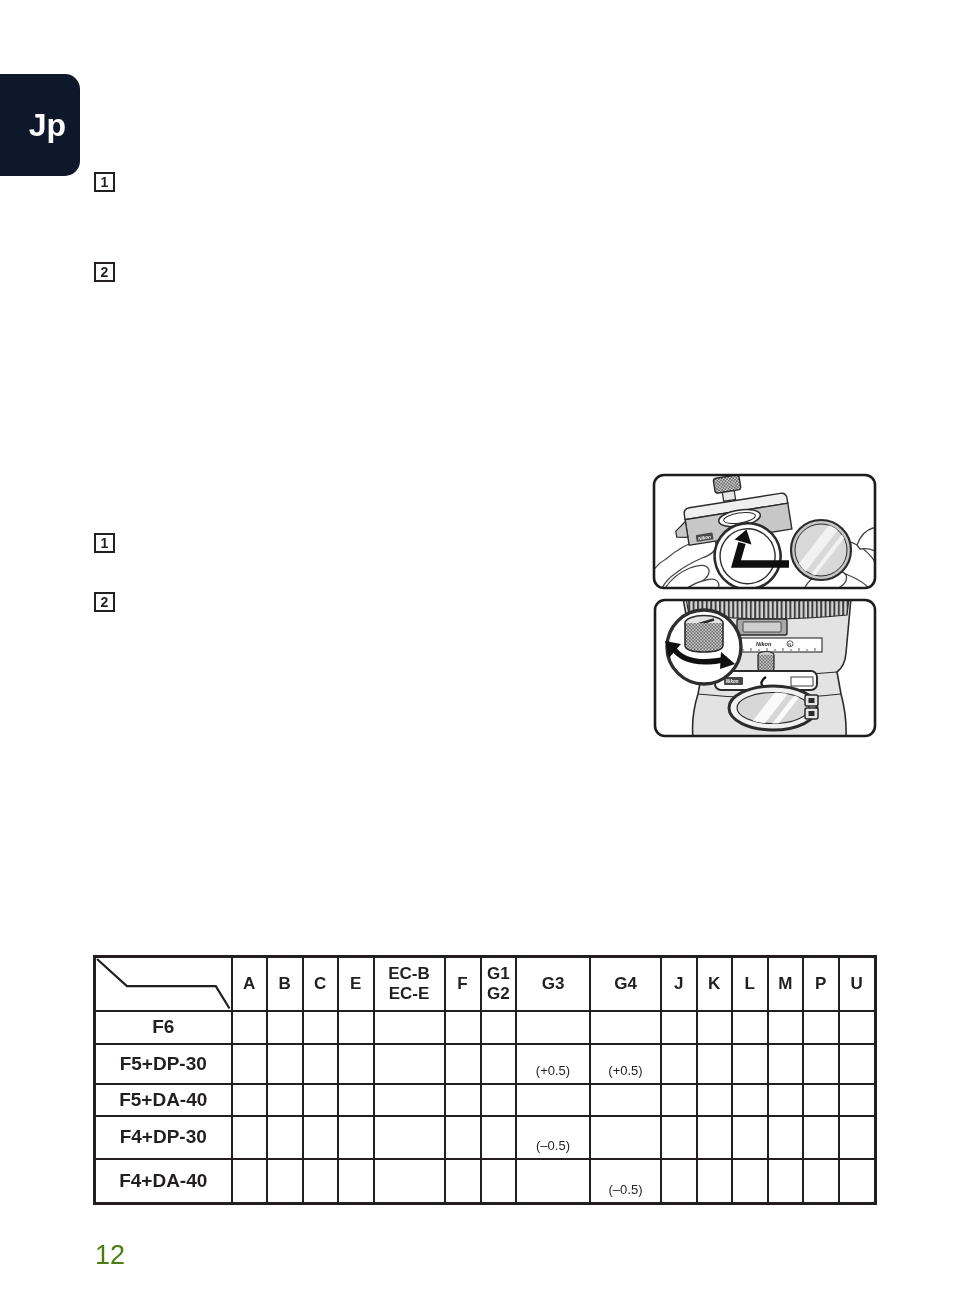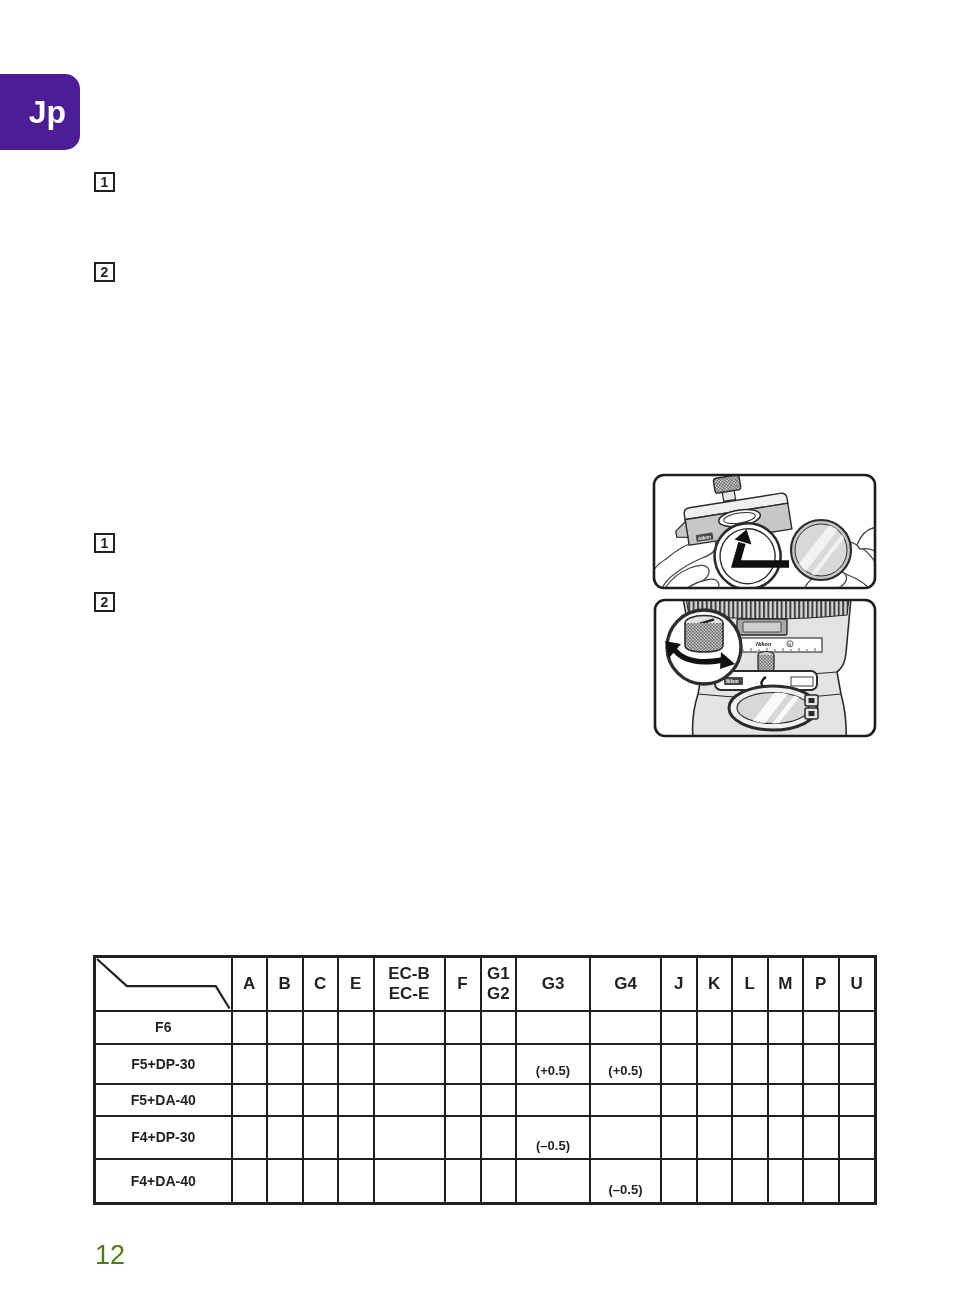--- a/index.html
+++ b/index.html
@@ -8,22 +8,22 @@
     width: 954px;
     height: 1311px;
     background: #ffffff;
     overflow: hidden;
     font-family: "Liberation Sans", sans-serif;
     color: #231f20;
   }
   .jp-tab {
     position: absolute;
     left: 0; top: 74px;
-    width: 80px; height: 76px;
-    background: #4c1d95;
+    width: 80px; height: 102px;
+    background: #0f172a;
     border-radius: 0 15px 15px 0;
     color: #ffffff;
     font-size: 32px;
     font-weight: bold;
     display: flex;
     align-items: center;
     justify-content: flex-end;
     padding-right: 14px;
     box-sizing: border-box;
     padding-left: 36px;
@@ -65,28 +65,28 @@
     color: #231f20;
     overflow: hidden;
   }
   .comp thead th {
     font-size: 17px;
     font-weight: bold;
     white-space: pre-line;
     line-height: 1.15;
   }
   .comp tbody th {
-    font-size: 14px;
+    font-size: 19px;
     font-weight: bold;
   }
   .comp td.val {
     vertical-align: bottom;
     padding-bottom: 5px;
     font-size: 13px;
-    font-weight: bold;
+    font-weight: normal;
   }
   .comp th.corner { position: relative; padding: 0; }
   .comp th.corner svg {
     position: absolute;
     left: 0; top: 0;
     width: 100%; height: 100%;
   }
   .page-number {
     position: absolute;
     left: 95px; top: 1240px;

